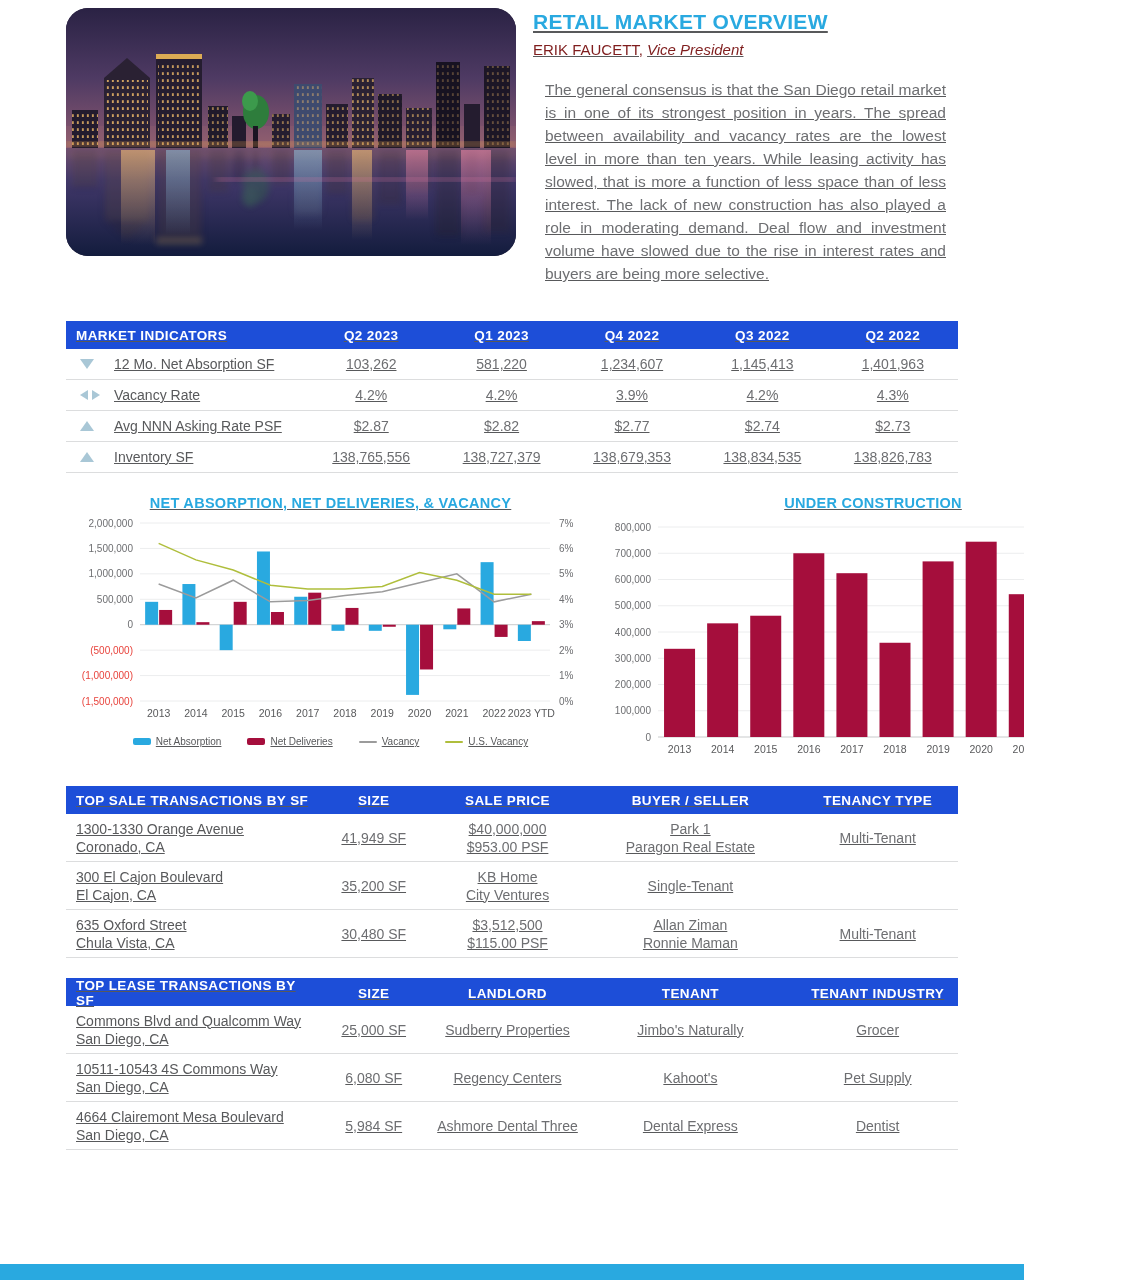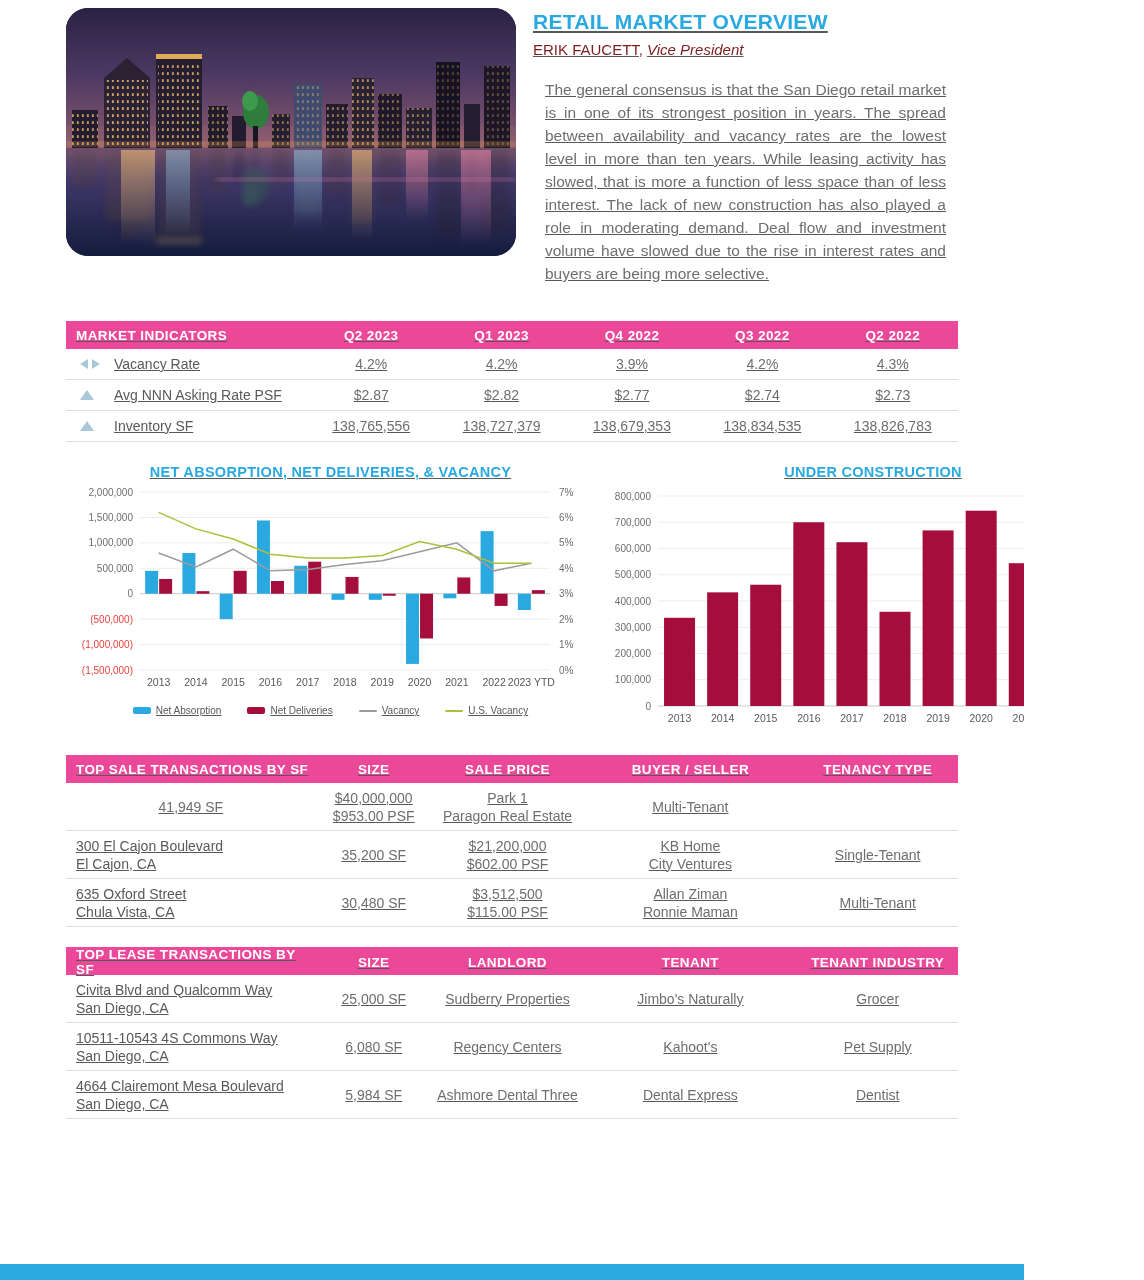--- a/index.html
+++ b/index.html
@@ -11,21 +11,21 @@
   .top{display:flex;gap:17px;align-items:flex-start;}
   .photo{width:450px;height:248px;border-radius:22px;overflow:hidden;flex:none;background:#1b1630;}
   .intro{flex:1;padding-top:2px;}
   .intro h1{margin:0 0 7px 0;font-size:21px;font-weight:bold;color:#29A9E0;letter-spacing:.3px;}
   .byline{font-size:15px;color:#7f1d1d;margin-bottom:20px;}
   .byline .vp{font-style:italic;margin-left:4px;}
   .intro p{margin:12px;font-size:15.5px;line-height:23px;color:#6D6E71;text-align:justify;}
 
   
   .tbl{margin-top:24px;}
-  .thead{display:grid;background:#ec4899;color:#fff;font-weight:bold;font-size:13.5px;
+  .thead{display:grid;background:#1d4ed8;color:#fff;font-weight:bold;font-size:13.5px;
          height:28px;align-items:center;letter-spacing:.03em;}
   .thead .c{text-align:center;}
   .thead .c1{text-align:left;padding-left:10px;}
   .trow{display:grid;align-items:center;border-bottom:1px solid #DCDDDE;font-size:14px;color:#6D6E71;}
 
   
   .ind .thead,.ind .trow{grid-template-columns:240px repeat(5,1fr);}
   .ind .trow{height:30px;}
   .ind .lab{display:flex;align-items:center;}
   .ind .tri{width:20px;margin-left:12px;flex:none;display:flex;align-items:center;}
@@ -154,20 +154,35 @@
     <div class="tbl ind">
       <div class="thead">
         <div class="c1">MARKET INDICATORS</div>
         <div class="c">Q2 2023</div>
         <div class="c">Q1 2023</div>
         <div class="c">Q4 2022</div>
         <div class="c">Q3 2022</div>
         <div class="c">Q2 2022</div>
       </div>
 
+      <div class="trow">
+        <div class="lab">
+            <span class="tri">
+              <svg width="14" height="10">
+                <polygon points="0,0 14,0 7,10" fill="#A9C7D6"></polygon>
+              </svg>
+            </span>
+            <span>12 Mo. Net Absorption SF</span>
+          </div>
+        <div class="v">103,262</div>
+        <div class="v">581,220</div>
+        <div class="v">1,234,607</div>
+        <div class="v">1,145,413</div>
+        <div class="v">1,401,963</div>
+      </div>
 
       <div class="trow">
         <div class="lab">
             <span class="tri">
               <svg width="20" height="10">
                 <polygon points="8,0 8,10 0,5" fill="#A9C7D6"></polygon>
                 <polygon points="12,0 12,10 20,5" fill="#A9C7D6"></polygon>
               </svg>
             </span>
             <span>Vacancy Rate</span>
@@ -345,41 +360,41 @@
 
     <div class="tbl tx" style="margin-top:21px;">
       <div class="thead">
         <div class="c1">TOP SALE TRANSACTIONS BY SF</div>
         <div class="c">SIZE</div>
         <div class="c">SALE PRICE</div>
         <div class="c">BUYER / SELLER</div>
         <div class="c">TENANCY TYPE</div>
       </div>
       <div class="trow">
+        <div class="addr">
+            <div>1300-1330 Orange Avenue</div>
+            <div>Coronado, CA</div>
+          </div>
         <div class="cc">41,949 SF</div>
         <div class="cc">
             <div>$40,000,000</div>
             <div>$953.00 PSF</div>
           </div>
         <div class="cc">
             <div>Park 1</div>
             <div>Paragon Real Estate</div>
           </div>
         <div class="cc">Multi-Tenant</div>
       </div>
       <div class="trow">
         <div class="addr">
             <div>300 El Cajon Boulevard</div>
             <div>El Cajon, CA</div>
           </div>
         <div class="cc">35,200 SF</div>
-        <div class="cc">
-            <div>$21,200,000</div>
-            <div>$602.00 PSF</div>
-          </div>
         <div class="cc">
             <div>KB Home</div>
             <div>City Ventures</div>
           </div>
         <div class="cc">Single-Tenant</div>
       </div>
       <div class="trow">
         <div class="addr">
             <div>635 Oxford Street</div>
             <div>Chula Vista, CA</div>
@@ -400,21 +415,21 @@
     <div class="tbl tx" style="margin-top:20px;">
       <div class="thead">
         <div class="c1">TOP LEASE TRANSACTIONS BY SF</div>
         <div class="c">SIZE</div>
         <div class="c">LANDLORD</div>
         <div class="c">TENANT</div>
         <div class="c">TENANT INDUSTRY</div>
       </div>
       <div class="trow">
         <div class="addr">
-            <div>Civita Blvd and Qualcomm Way</div>
+            <div>Commons Blvd and Qualcomm Way</div>
             <div>San Diego, CA</div>
           </div>
         <div class="cc">25,000 SF</div>
         <div class="cc">Sudberry Properties</div>
         <div class="cc">Jimbo's Naturally</div>
         <div class="cc">Grocer</div>
       </div>
       <div class="trow">
         <div class="addr">
             <div>10511-10543 4S Commons Way</div>

